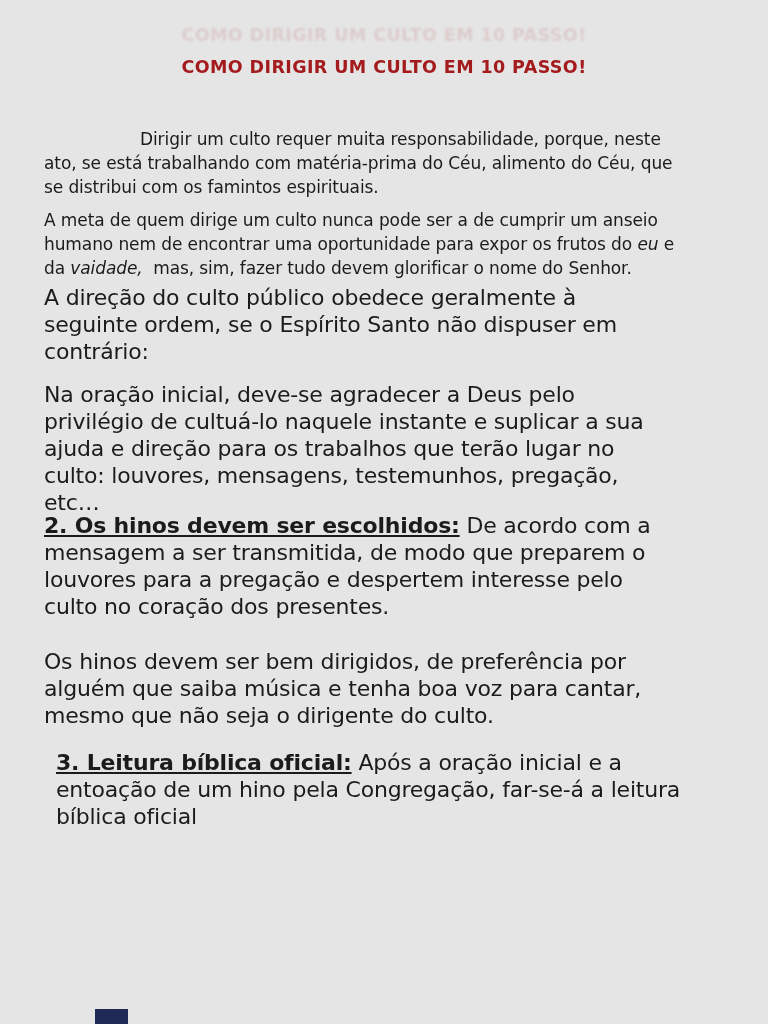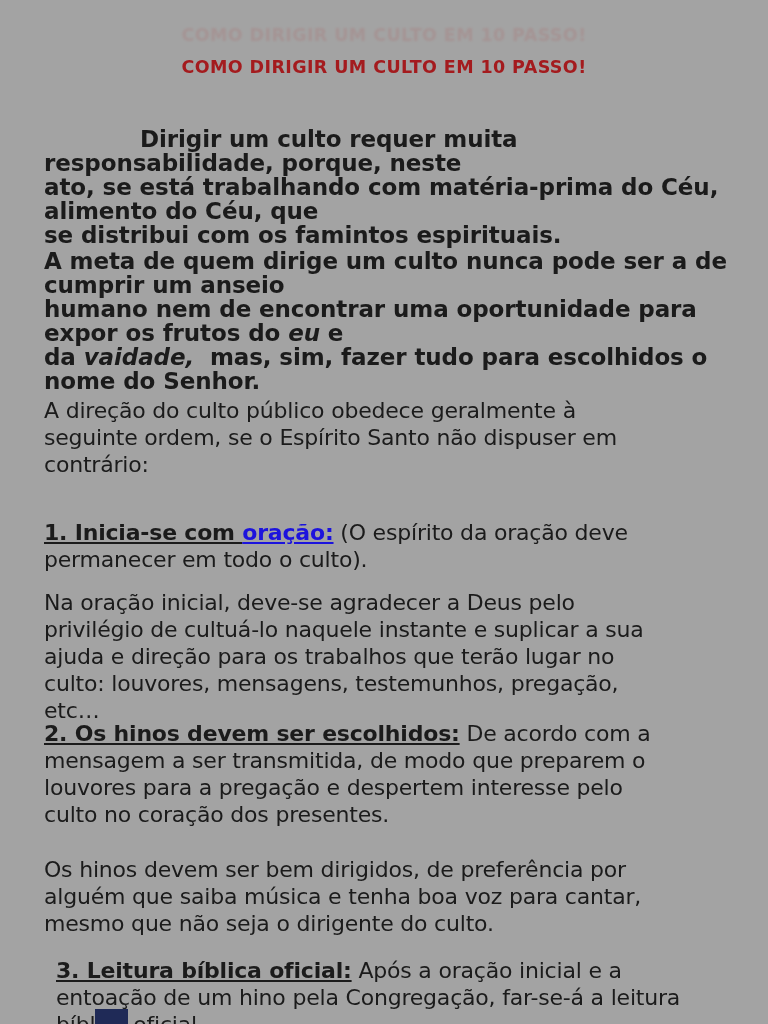--- a/index.html
+++ b/index.html
@@ -1,44 +1,44 @@
 <!DOCTYPE html>
 <html><head>
 <meta charset="utf-8">
 <style>
   html,body{margin:0;padding:0;background:#fff;}
   .page{
     position:relative;
     width:768px;height:1024px;
-    background:#a3a3a3;
+    background:#e5e5e5;
     overflow:hidden;
     font-family:"DejaVu Sans","Liberation Sans",sans-serif;
     color:#1b1b1b;
   }
   
   .ghost-title{
     position:absolute;top:25px;left:0;right:0;
     text-align:center;font-weight:bold;font-size:17.5px;
     letter-spacing:.4px;color:#b04040;opacity:.15;filter:blur(1px);
   }
   .doc-title{
     padding-top:45px;
     text-align:center;
     font-weight:bold;
     font-size:17.5px;
     letter-spacing:.4px;
     color:#a41b1e;
   }
   .body-col{padding:0 20px 0 44px;}
   .para{margin:0;white-space:pre-wrap;}
-  .small{font-size:23px;line-height:24px;letter-spacing:-.1px;font-weight:bold;}
+  .small{font-size:17px;line-height:24px;letter-spacing:-.1px;}
   .large{font-size:22px;line-height:27px;letter-spacing:-.2px;}
 
   .intro-paragraph{margin-top:50px;text-indent:96px;}
-  .meta-paragraph{margin-top:2px;}
+  .meta-paragraph{margin-top:9px;}
   .order-paragraph{margin-top:4px;}
   .step-1-heading{margin-top:41px;}
   .step-1-body{margin-top:16px;}
   .step-2-heading{margin-top:-4px;}
   .step-2-note{margin-top:28px;}
   .choir-note{margin-top:14px;}
   .step-3-heading{margin-top:20px;margin-left:12px;}
 
   .seg-normal{font-style:normal;}
   .seg-italic{font-style:italic;}
@@ -57,26 +57,24 @@
 
 <div class="page">
   <div class="ghost-title">COMO DIRIGIR UM CULTO EM 10 PASSO!</div>
   <h1 class="doc-title">COMO DIRIGIR UM CULTO EM 10 PASSO!</h1>
   <div class="body-col">
       <p class="para small intro-paragraph"><span class="seg-normal">Dirigir um culto requer muita responsabilidade, porque, neste
 ato, se está trabalhando com matéria-prima do Céu, alimento do Céu, que
 se distribui com os famintos espirituais.</span></p>
       <p class="para small meta-paragraph"><span class="seg-normal">A meta de quem dirige um culto nunca pode ser a de cumprir um anseio
 humano nem de encontrar uma oportunidade para expor os frutos do </span><span class="seg-italic">eu</span><span class="seg-normal"> e
-da </span><span class="seg-italic">vaidade,</span><span class="seg-normal">  mas, sim, fazer tudo para escolhidos o nome do Senhor.</span></p>
+da </span><span class="seg-italic">vaidade,</span><span class="seg-normal">  mas, sim, fazer tudo devem glorificar o nome do Senhor.</span></p>
       <p class="para large order-paragraph"><span class="seg-normal">A direção do culto público obedece geralmente à
 seguinte ordem, se o Espírito Santo não dispuser em
 contrário:</span></p>
-      <p class="para large step-1-heading"><span class="seg-bold-underline">1. Inicia-se com </span><a class="seg-link" href="#">oração:</a><span class="seg-normal"> (O espírito da oração deve
-permanecer em todo o culto).</span></p>
       <p class="para large step-1-body"><span class="seg-normal">Na oração inicial, deve-se agradecer a Deus pelo
 privilégio de cultuá-lo naquele instante e suplicar a sua
 ajuda e direção para os trabalhos que terão lugar no
 culto: louvores, mensagens, testemunhos, pregação,
 etc…</span></p>
       <p class="para large step-2-heading"><span class="seg-bold-underline">2. Os hinos devem ser escolhidos:</span><span class="seg-normal"> De acordo com a
 mensagem a ser transmitida, de modo que preparem o
 louvores para a pregação e despertem interesse pelo
 culto no coração dos presentes.</span></p>
       <p class="para large step-2-note"><span class="seg-normal">Os hinos devem ser bem dirigidos, de preferência por

